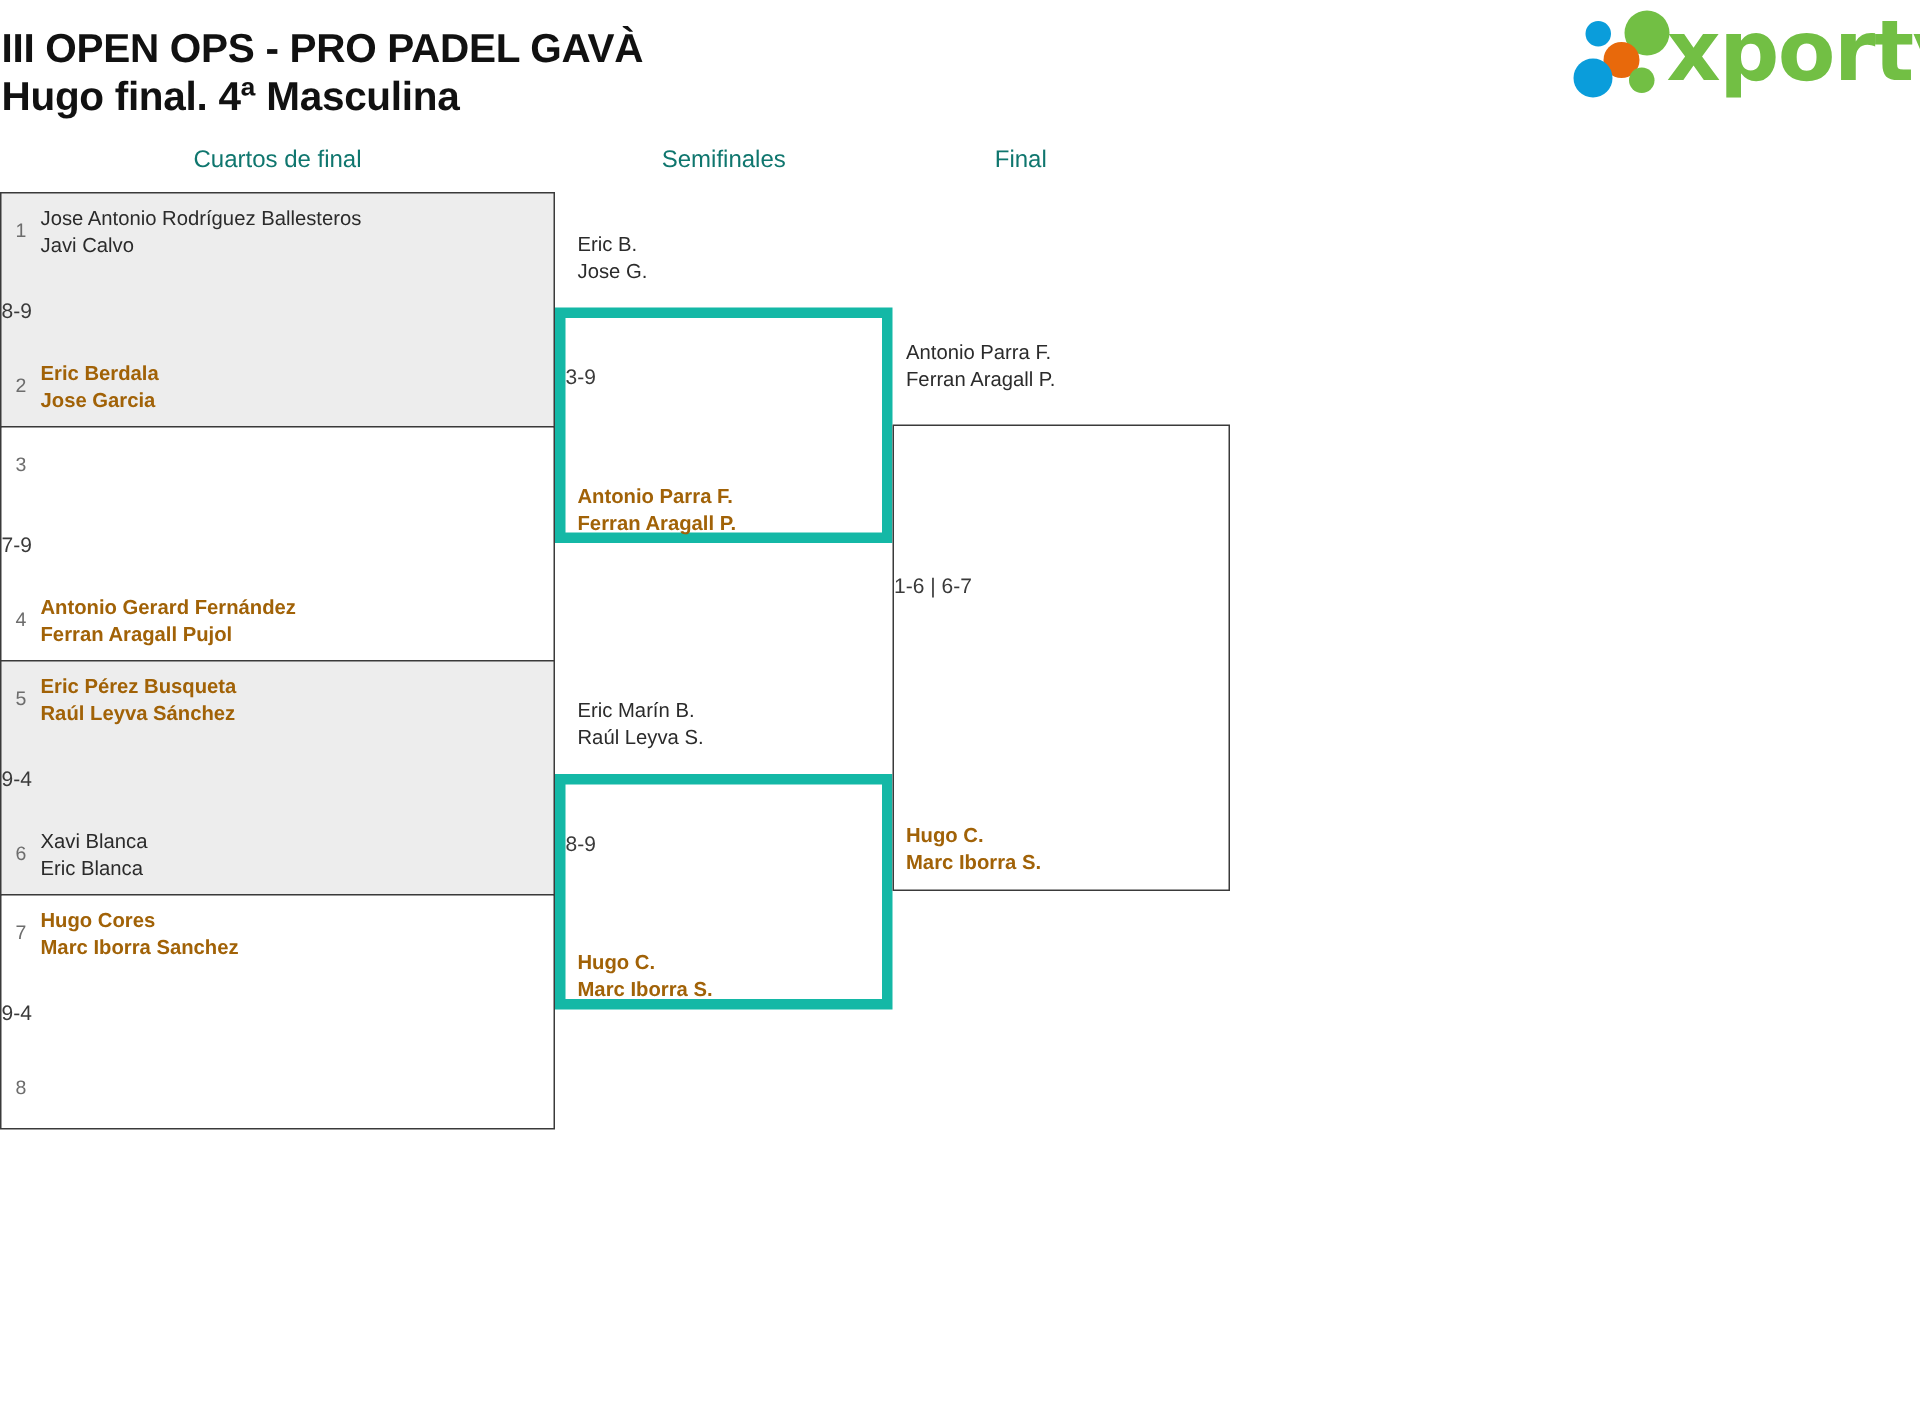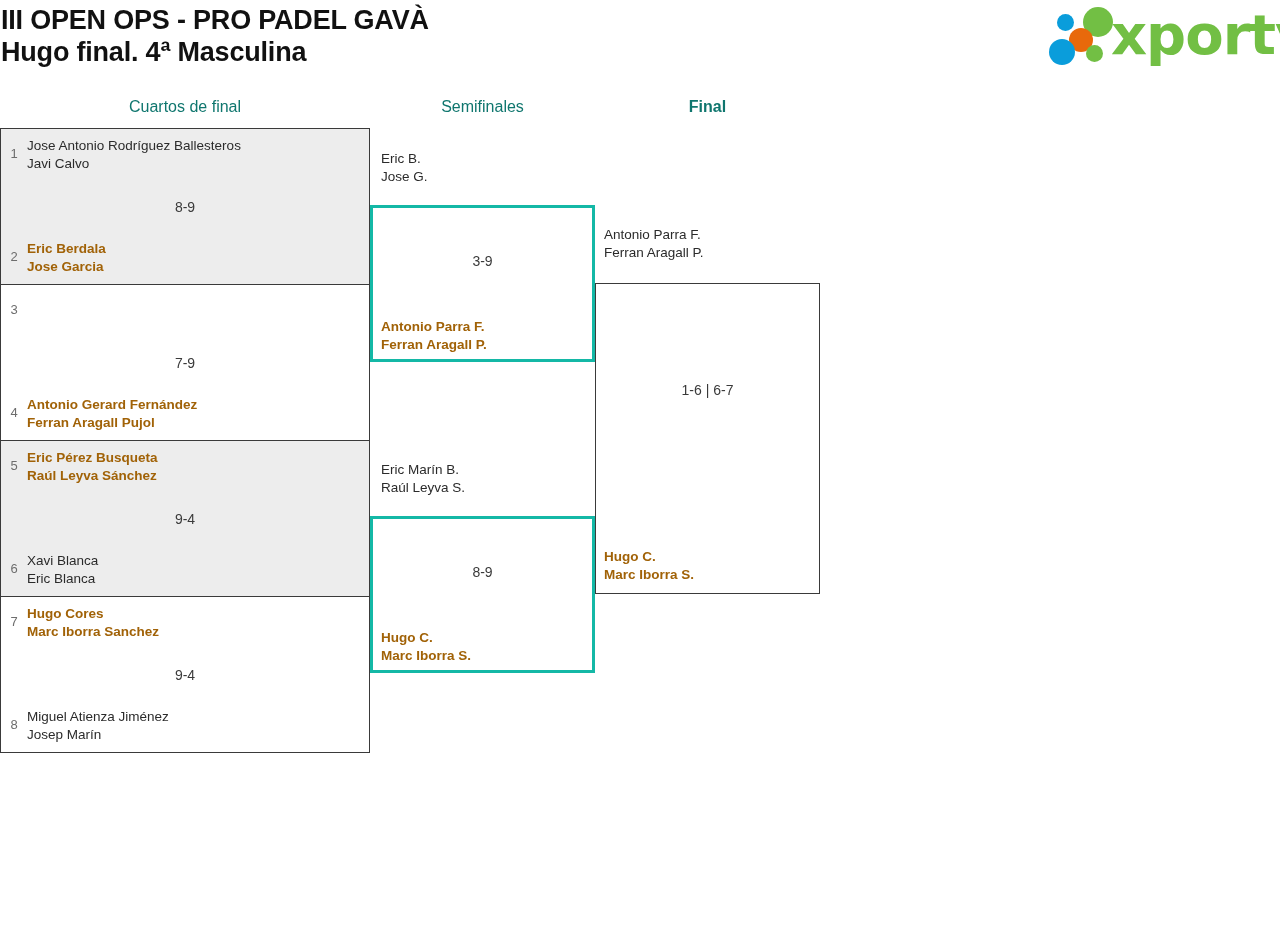--- a/index.html
+++ b/index.html
@@ -9,56 +9,56 @@
     width: 1280px; height: 949px;
     font-family: "Liberation Sans", sans-serif;
     color: #1a1a1a;
     overflow: hidden;
   }
   #stage { position: relative; width: 1280px; height: 949px; }
 
   
   .title-block { position: absolute; left: 0; top: 0; width: 800px; }
   .title-line { font-size: 27px; font-weight: bold; line-height: 32px; letter-spacing: -0.2px; color: #111111; padding-left: 1px; }
-  .title-line.l1 { padding-top: 4px; }
+  .title-line.l1 { padding-top: 16px; }
 
   .logo { position: absolute; left: 1049px; top: 5px; width: 226px; height: 62px; }
   .logo-dots { position: absolute; left: 0; top: 2px; width: 72px; height: 58px; }
   .dot { position: absolute; border-radius: 50%; }
   .dot.d1 { left: 8px;  top: 7px;  width: 17px; height: 17px; background: #0a9ddb; }
   .dot.d2 { left: 34px; top: 0px;  width: 30px; height: 30px; background: #72bf44; }
   .dot.d3 { left: 20px; top: 21px; width: 24px; height: 24px; background: #e8690b; }
   .dot.d4 { left: 0px;  top: 32px; width: 26px; height: 26px; background: #0a9ddb; }
   .dot.d5 { left: 37px; top: 38px; width: 17px; height: 17px; background: #72bf44; }
   .logo-word { position: absolute; left: 62px; top: -1px; font-size: 56px; line-height: 62px;
                font-weight: bold; color: #72bf44; letter-spacing: -1px; font-family: "DejaVu Sans", sans-serif; }
 
   
   .round-head { position: absolute; font-size: 16px; color: #0f766e; text-align: center; top: 98px; }
   .round-head.r1 { left: 0px;   width: 370px; }
   .round-head.r2 { left: 370px; width: 225px; }
-  .round-head.r3 { left: 595px; width: 225px; font-weight: bold; }
+  .round-head.r3 { left: 568px; width: 225px; }
 
   
   .match { position: absolute; }
   .qf {
     left: 0; width: 370px; height: 157px;
     border: 1px solid #3a3a3a;
     border-bottom: none;
   }
   .qf.last { border-bottom: 1px solid #3a3a3a; }
   .qf.shaded { background: #ededed; }
   .qf.q1 { top: 128px; }
   .qf.q2 { top: 284px; }
   .qf.q3 { top: 440px; }
   .qf.q4 { top: 596px; }
 
   .sf {
     left: 370px; width: 225px; height: 157px;
-    border: 3px solid #14b8a6;
+    border: 7px solid #14b8a6;
     background: #ffffff;
   }
   .sf.s1 { top: 205px; }
   .sf.s2 { top: 516px; }
 
   .fn {
     left: 595px; width: 225px; height: 311px; top: 283px;
     border: 1px solid #3a3a3a;
     background: #ffffff;
   }
@@ -81,24 +81,24 @@
   .sf .comp, .fn .comp { left: 8px; }
   .sf .comp .names, .fn .comp .names { padding-left: 0; }
   .sf .comp.top    { top: -58px; }
   .sf .comp.bottom { top: 110px; }
   .fn .comp.top    { top: -58px; }
   .fn .comp.bottom { top: 264px; }
 
   
   .score {
     position: absolute; left: 0; width: 100%;
-    text-align: center; font-size: 14px; color: #3a3a3a;
+    font-size: 14px; color: #3a3a3a;
   }
   .qf .score { top: 70px; }
-  .sf .score { top: 31px; margin-top: 14px; }
+  .sf .score { top: 31px; }
   .fn .score { top: 98px; }
 </style>
 </head>
 <body>
 
 <div id="stage">
 
   <div class="title-block">
     <div class="title-line l1">III OPEN OPS - PRO PADEL GAVÀ</div>
     <div class="title-line l2">Hugo final. 4ª Masculina</div>
@@ -173,24 +173,20 @@
     <div class="comp top win">
       <span class="seed">7</span>
       <span class="names">
         <div class="pname">Hugo Cores</div>
         <div class="pname">Marc Iborra Sanchez</div>
       </span>
     </div>
     <div class="score">9-4</div>
     <div class="comp bottom">
       <span class="seed">8</span>
-      <span class="names">
-        <div class="pname">Miguel Atienza Jiménez</div>
-        <div class="pname">Josep Marín</div>
-      </span>
     </div>
   </div>
 
   <div class="match sf s1">
     <div class="comp top">
       <span class="names">
         <div class="pname">Eric B.</div>
         <div class="pname">Jose G.</div>
       </span>
     </div>

